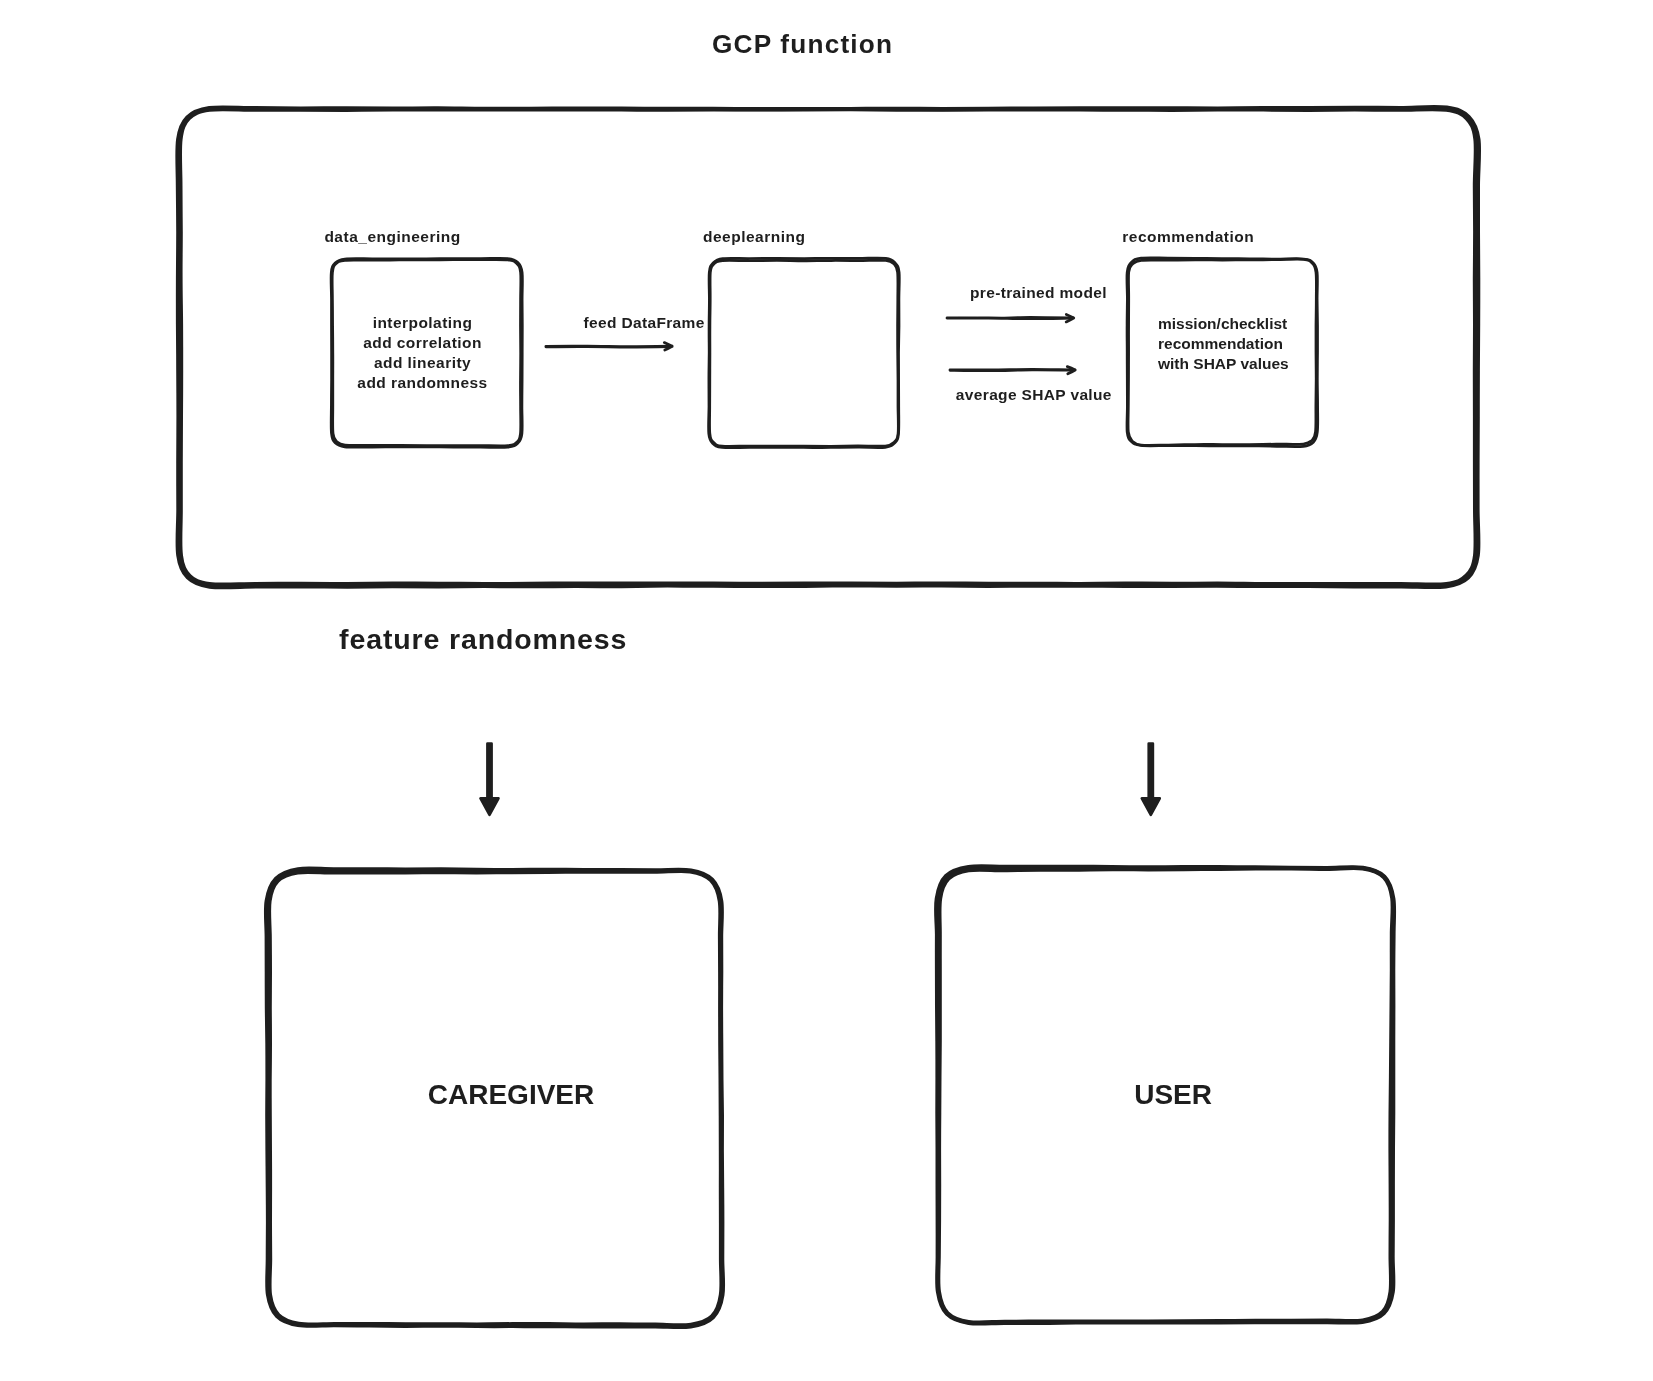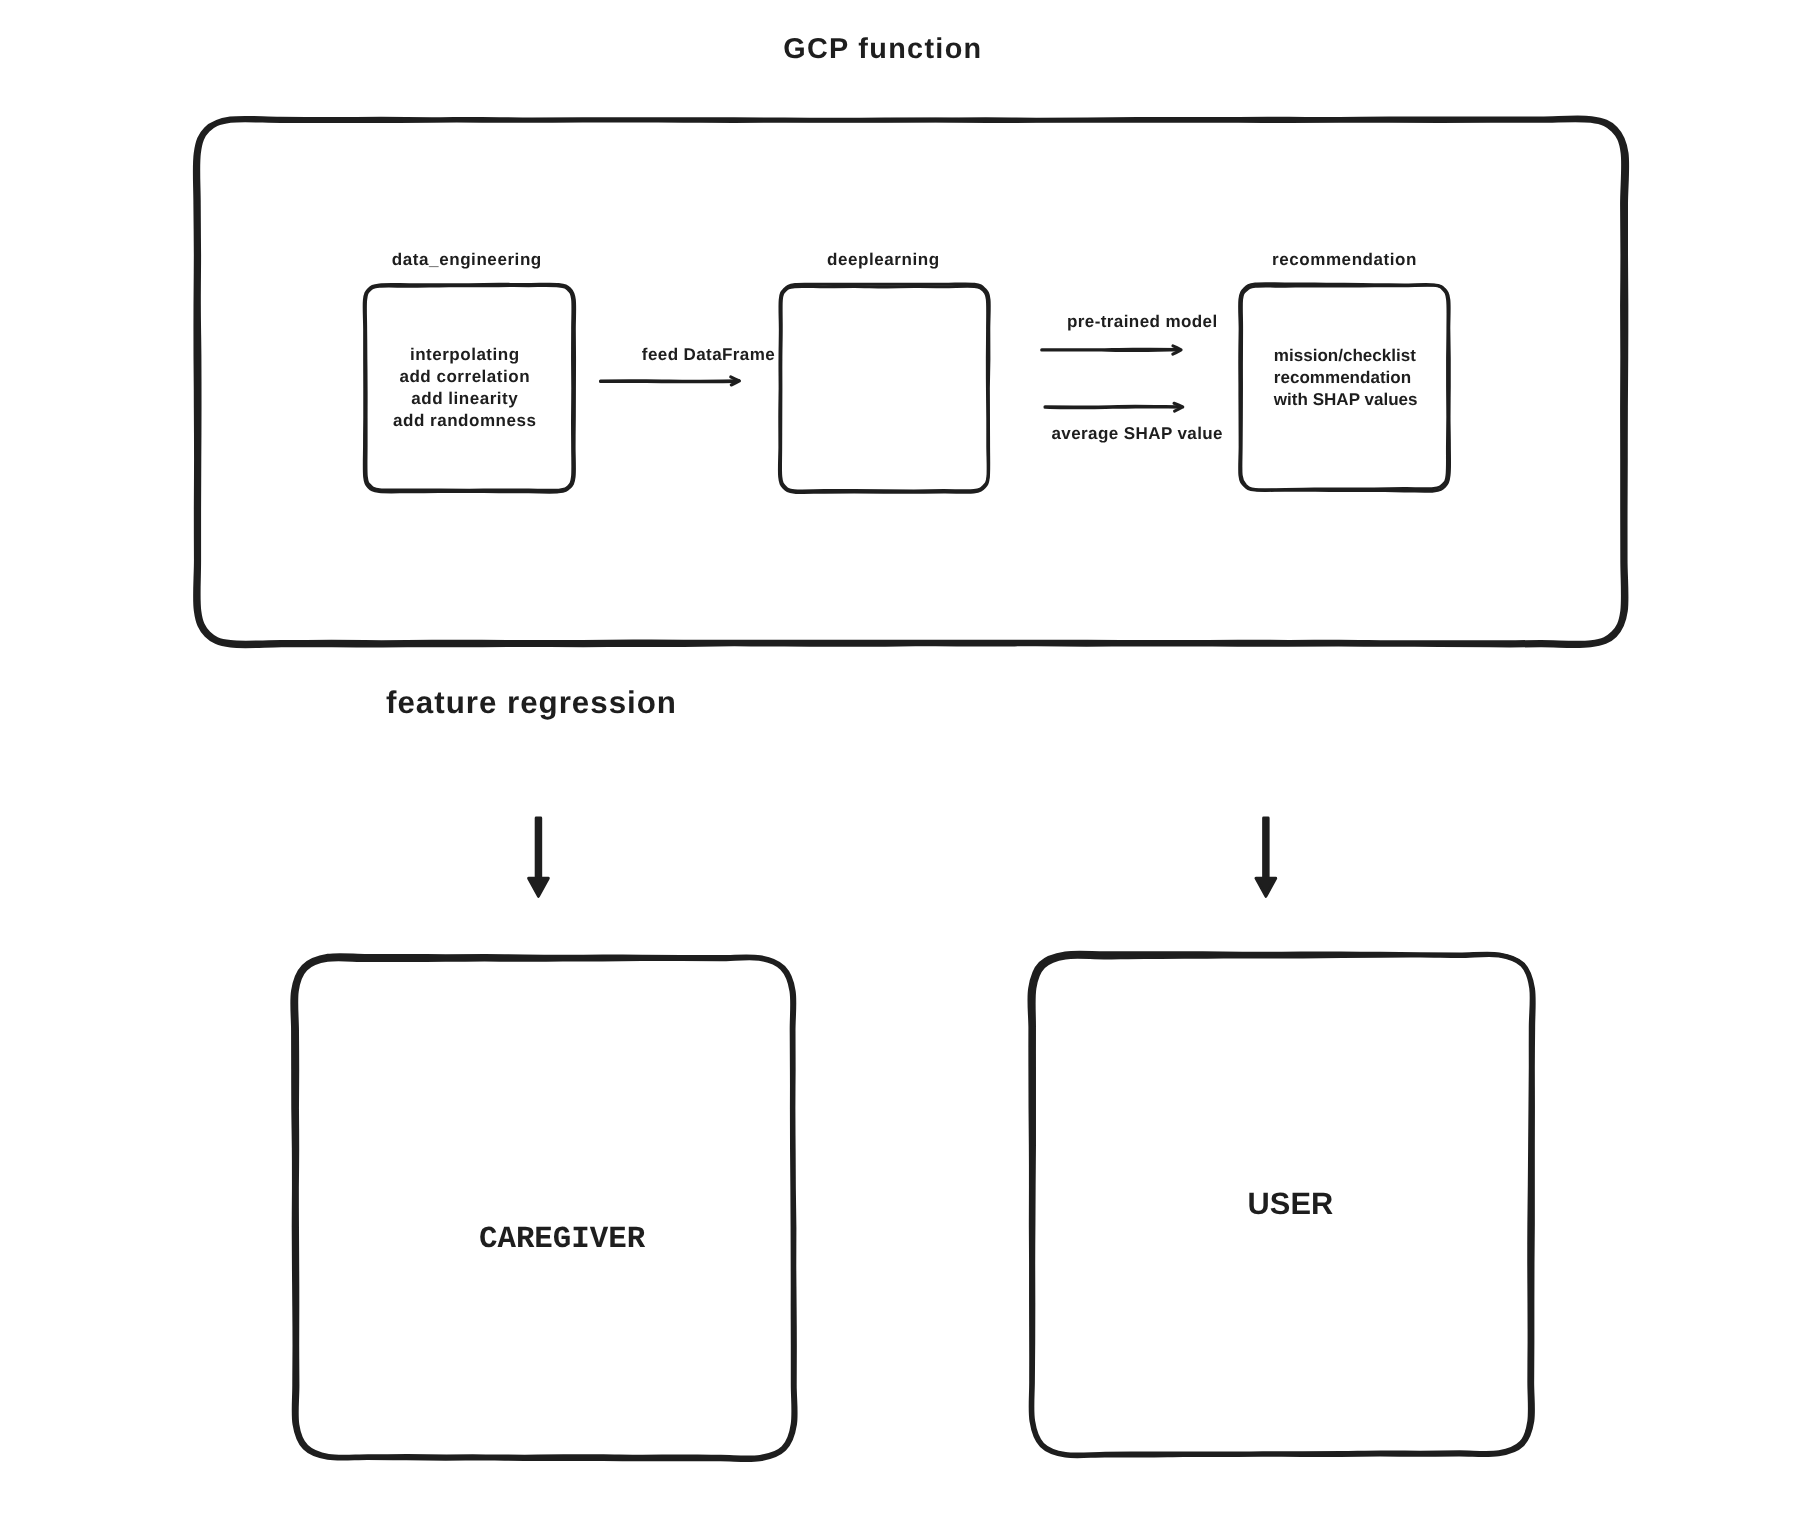--- a/index.html
+++ b/index.html
@@ -15,21 +15,21 @@
   svg.sketch path.ink{fill:none;stroke:#1e1e1e;stroke-linecap:round;stroke-linejoin:round;}
   svg.sketch path.solid{fill:#1e1e1e;stroke:#1e1e1e;stroke-width:2.6;stroke-linejoin:round;stroke-linecap:round;}
   .stroke-outer{stroke-width:4.2;}
   .stroke-inner{stroke-width:2.75;}
   .stroke-thin{stroke-width:2.8;}
 
   .lbl{position:absolute;font-weight:700;transform:translateZ(0);}
   .lbl div{white-space:pre;}
 
   .t-title  {font-size:26.2px;line-height:34px;  text-align:center;letter-spacing:1.2px;}
-  .t-stage  {font-size:15.5px;line-height:20.3px;text-align:center;letter-spacing:0.5px;}
+  .t-stage  {font-size:15.5px;line-height:20.3px;letter-spacing:0.5px;}
   .t-body   {font-size:15.5px;line-height:20.3px;text-align:center;letter-spacing:0.45px;}
   .t-bodyl  {font-size:15.5px;line-height:20px;  text-align:left;  letter-spacing:0.0px;}
   .t-edge   {font-size:15.5px;line-height:20.3px;text-align:right;letter-spacing:0.35px;}
   .t-caption{font-size:28.5px;line-height:38.5px;text-align:center;letter-spacing:0.88px;}
   .t-caption-r{letter-spacing:0.38px;}
   .t-target {font-size:28px;  line-height:34px;  text-align:center;letter-spacing:0px;}
   .gap{height:20.9px;}
 </style>
 </head>
 <body>
@@ -111,23 +111,23 @@
       <div>feed DataFrame</div>
     </div>
   <div class="lbl t-edge" style="left:906.9px;top:283px;width:200px;">
       <div>pre-trained model</div>
     </div>
   <div class="lbl t-edge" style="left:911.8px;top:385.2px;width:200px;">
       <div>average SHAP value</div>
     </div>
 
   <div class="lbl t-caption" style="left:283.2px;top:619.8px;width:400px;">
-      <div>feature regression</div>
+      <div>feature randomness</div>
     </div>
 
-  <div class="lbl t-target" style="left:311px;top:1111px;width:400px;font-family:Liberation Mono, monospace;">
+  <div class="lbl t-target" style="left:311px;top:1078px;width:400px;">
       <div>CAREGIVER</div>
     </div>
   <div class="lbl t-target" style="left:973.1px;top:1078px;width:400px;">
       <div>USER</div>
     </div>
 
 </div>
 
 </body></html>

